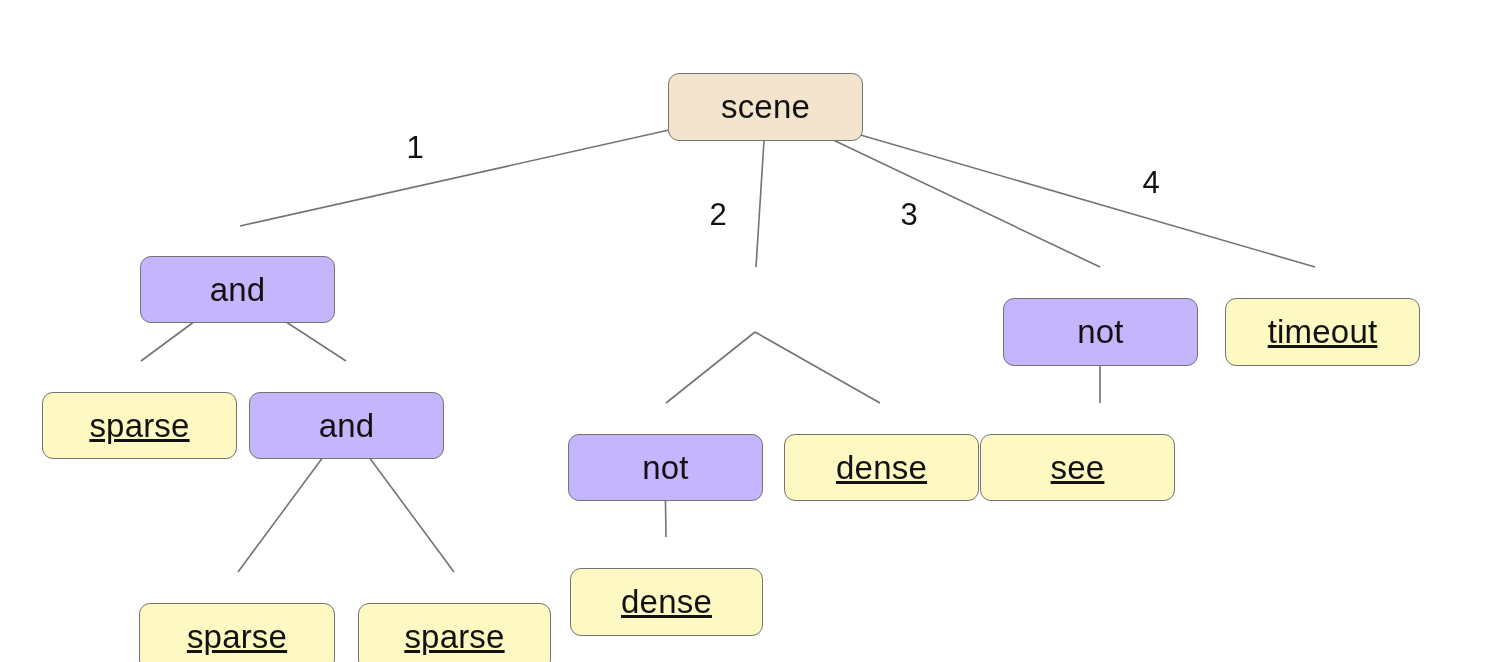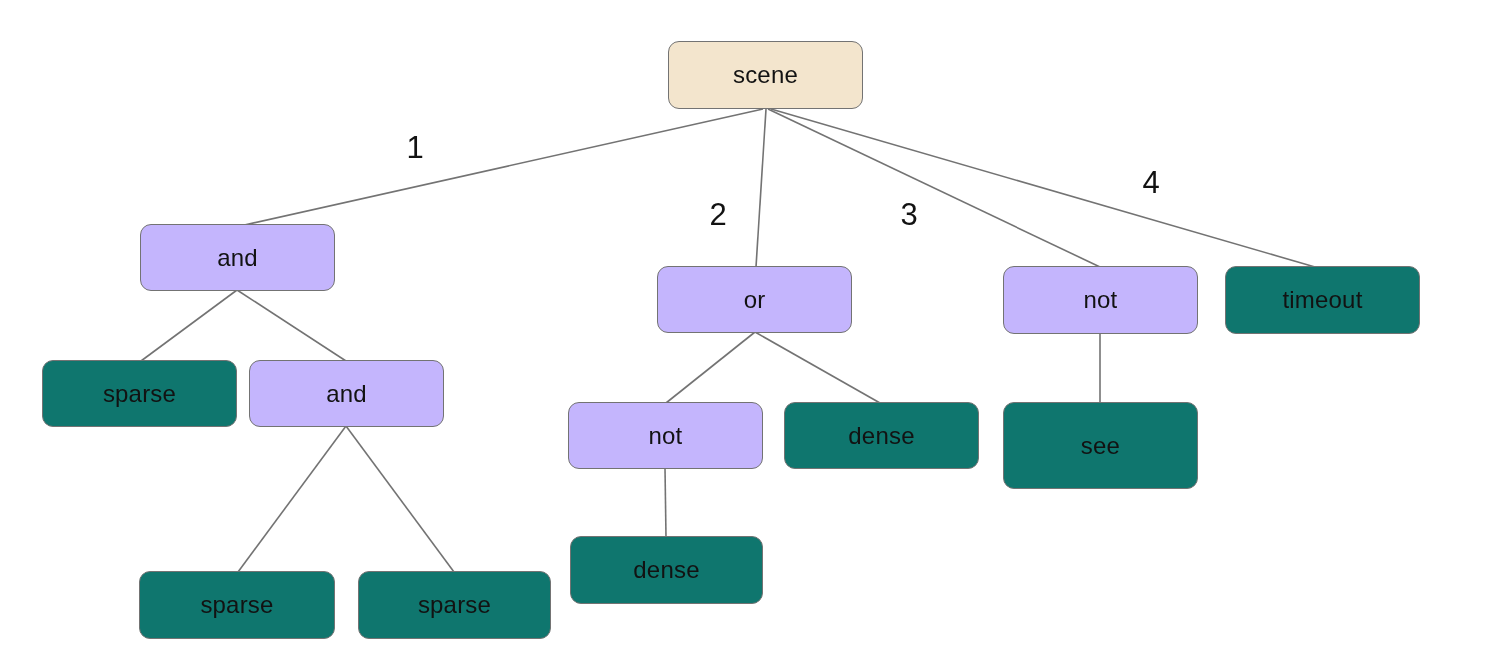--- a/index.html
+++ b/index.html
@@ -27,27 +27,28 @@
     stroke-width: 1.6;
   }
   .node {
     position: absolute;
     box-sizing: border-box;
     border: 1.6px solid #737373;
     border-radius: 11px;
     display: flex;
     align-items: center;
     justify-content: center;
-    font-size: 24px;
+    font-size: 33px;
     color: #121212;
     letter-spacing: 0.2px;
+    margin-top: 32px;
   }
   .node-root   { background: #f3e5cd; }
   .node-op     { background: #c4b5fd; }
-  .node-leaf   { background: #0f766e; }
+  .node-leaf   { background: #fef9c3; text-decoration: underline; }
   .edge-label {
     position: absolute;
     transform: translate(-50%, -50%);
     font-size: 31px;
     color: #121212;
   }
 </style>
 </head>
 <body>
 
@@ -70,35 +71,34 @@
 
   <div class="edge-label" style="left:415px;top:148px">1</div>
   <div class="edge-label" style="left:718px;top:215px">2</div>
   <div class="edge-label" style="left:909px;top:215px">3</div>
   <div class="edge-label" style="left:1151px;top:183px">4</div>
 
   <div class="node node-root" style="left:668px;top:41px;width:195px;height:68px">scene</div>
 
   <div class="node node-op" style="left:140px;top:224px;width:195px;height:67px">and</div>
 
-  <div class="node node-op" style="left:657px;top:266px;width:195px;height:67px">or</div>
 
   <div class="node node-op" style="left:1003px;top:266px;width:195px;height:68px">not</div>
 
   <div class="node node-leaf" style="left:1225px;top:266px;width:195px;height:68px">timeout</div>
 
   <div class="node node-leaf" style="left:42px;top:360px;width:195px;height:67px">sparse</div>
 
   <div class="node node-op" style="left:249px;top:360px;width:195px;height:67px">and</div>
 
   <div class="node node-op" style="left:568px;top:402px;width:195px;height:67px">not</div>
 
   <div class="node node-leaf" style="left:784px;top:402px;width:195px;height:67px">dense</div>
 
-  <div class="node node-leaf" style="left:1003px;top:402px;width:195px;height:87px">see</div>
+  <div class="node node-leaf" style="left:980px;top:402px;width:195px;height:67px">see</div>
 
   <div class="node node-leaf" style="left:570px;top:536px;width:193px;height:68px">dense</div>
 
   <div class="node node-leaf" style="left:139px;top:571px;width:196px;height:68px">sparse</div>
 
   <div class="node node-leaf" style="left:358px;top:571px;width:193px;height:68px">sparse</div>
 
 </div>
 
 </body></html>

